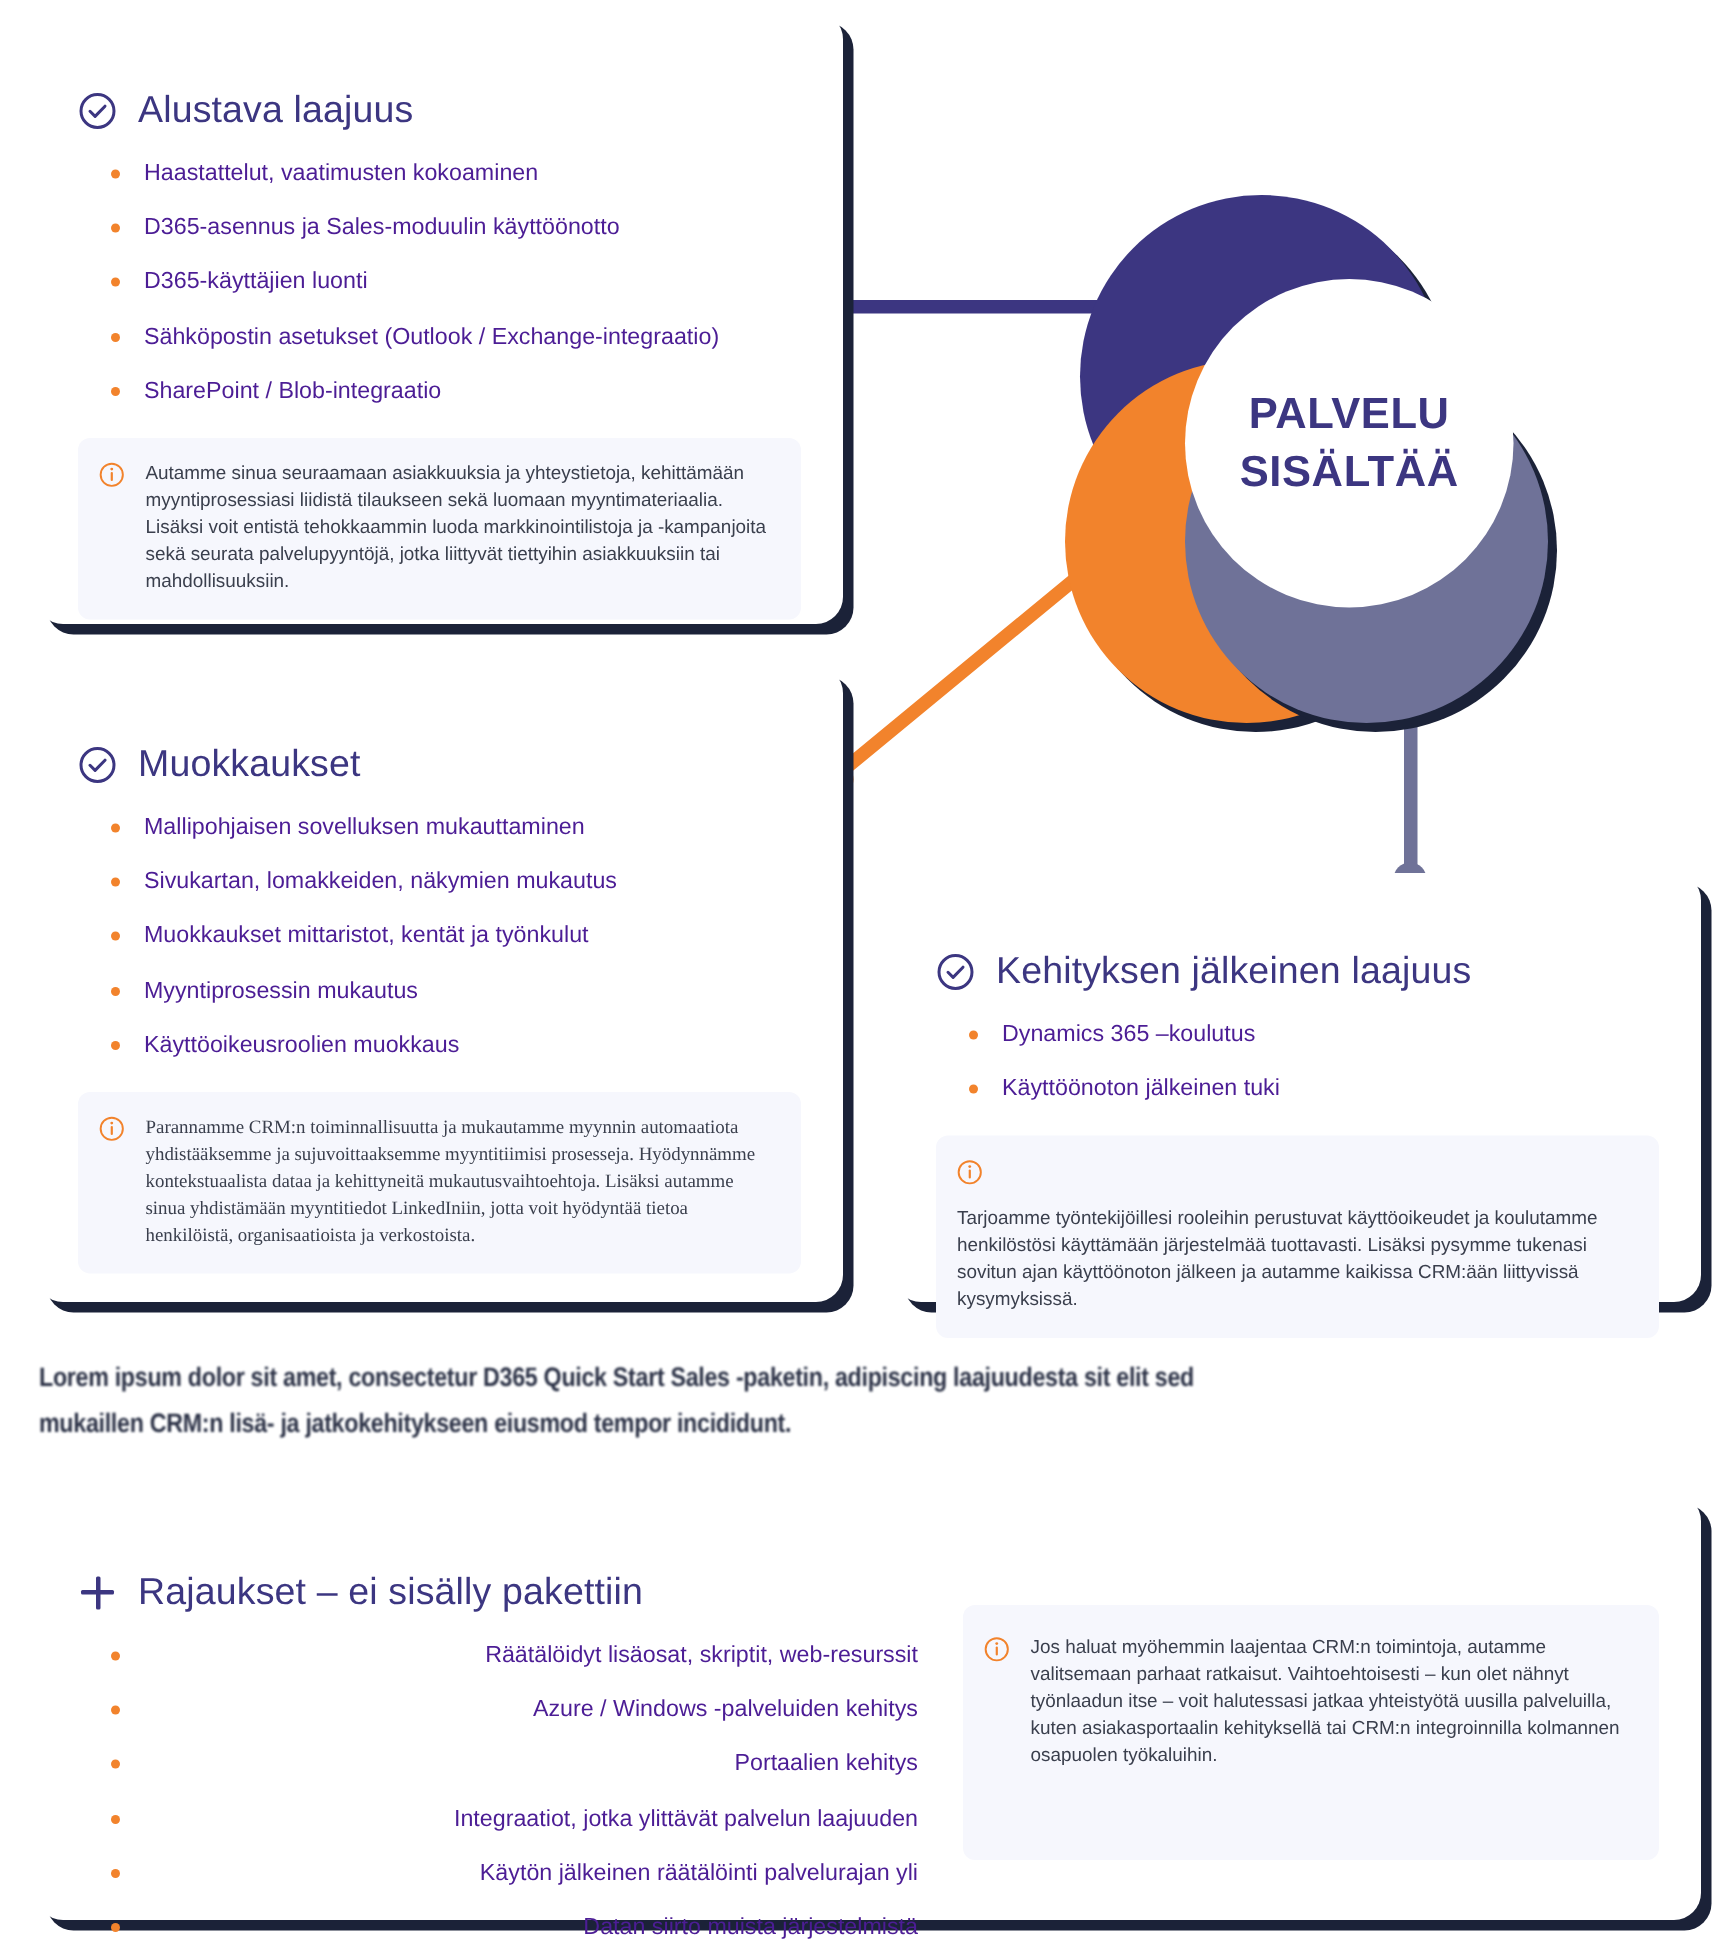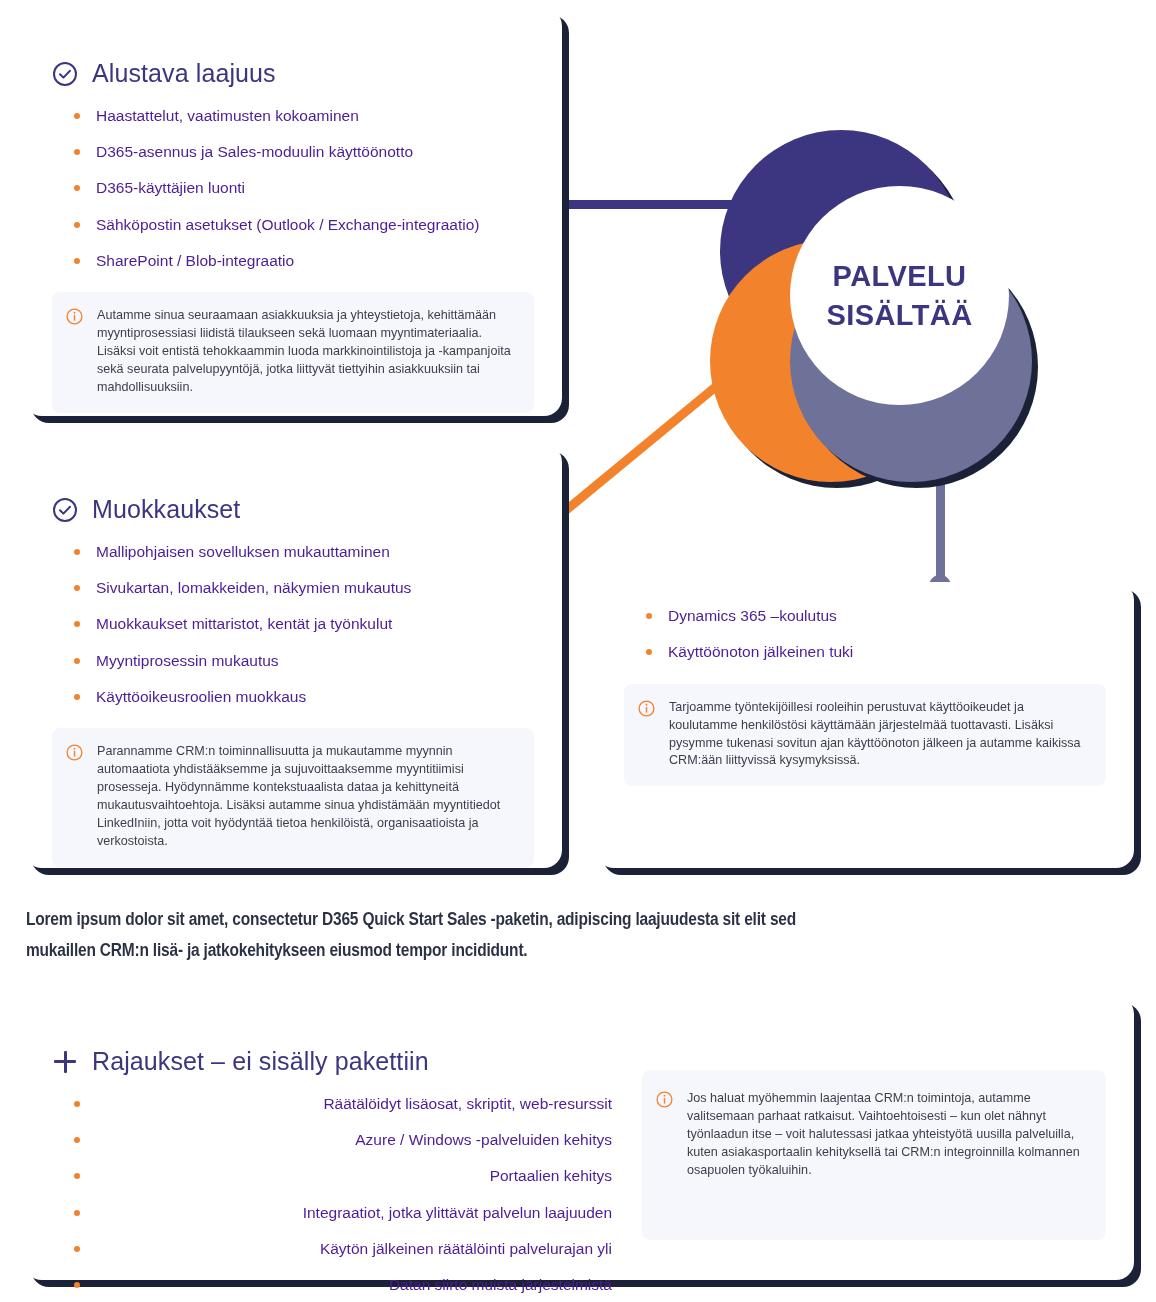--- a/index.html
+++ b/index.html
@@ -213,42 +213,51 @@
       </div>
 
       <ul class="bullets">
         <li><span class="dot"></span><span>Mallipohjaisen sovelluksen mukauttaminen</span></li>
         <li><span class="dot"></span><span>Sivukartan, lomakkeiden, näkymien mukautus</span></li>
         <li><span class="dot"></span><span>Muokkaukset mittaristot, kentät ja työnkulut</span></li>
         <li><span class="dot"></span><span>Myyntiprosessin mukautus</span></li>
         <li><span class="dot"></span><span>Käyttöoikeusroolien muokkaus</span></li>
       </ul>
 
-      <div class="note" style="margin-top:22px;">
+      <div class="note" style="margin-top:22px;font-family:Liberation Serif, serif;">
         <span class="note-icon">
           <svg viewBox="0 0 17 17" width="17" height="17" aria-hidden="true">
             <circle cx="8.5" cy="8.5" r="7.4" fill="none" stroke="#f2832c" stroke-width="1.3"></circle>
             <circle cx="8.5" cy="4.7" r="0.95" fill="#f2832c"></circle>
             <rect x="7.8" y="6.7" width="1.45" height="6" rx="0.7" fill="#f2832c"></rect>
           </svg>
         </span>
         <div class="note-text">Parannamme CRM:n toiminnallisuutta ja mukautamme myynnin automaatiota yhdistääksemme ja sujuvoittaaksemme myyntitiimisi prosesseja. Hyödynnämme kontekstuaalista dataa ja kehittyneitä mukautusvaihtoehtoja. Lisäksi autamme sinua yhdistämään myyntitiedot LinkedIniin, jotta voit hyödyntää tietoa henkilöistä, organisaatioista ja verkostoista.</div>
       </div>
     </div>
   </div>
 
   <div class="card" style="left:596px; top:582px; width:538px; height:286px;">
     <div class="card-inner">
+      <div class="card-head">
+        <span class="head-icon">
+          <svg viewBox="0 0 26 26" width="26" height="26" aria-hidden="true">
+            <circle cx="13" cy="13" r="11" fill="none" stroke="#3c3681" stroke-width="2"></circle>
+            <path d="M8 13.2 L11.4 16.6 L18 9.8" fill="none" stroke="#3c3681" stroke-width="2" stroke-linecap="round" stroke-linejoin="round"></path>
+          </svg>
+        </span>
+        <div class="card-title">Kehityksen jälkeinen laajuus</div>
+      </div>
 
       <ul class="bullets">
         <li><span class="dot"></span><span>Dynamics 365 –koulutus</span></li>
         <li><span class="dot"></span><span>Käyttöönoton jälkeinen tuki</span></li>
       </ul>
 
-      <div class="note" style="margin-top:22px;">
+      <div class="note" style="margin-top:22px;flex-direction:column;">
         <span class="note-icon">
           <svg viewBox="0 0 17 17" width="17" height="17" aria-hidden="true">
             <circle cx="8.5" cy="8.5" r="7.4" fill="none" stroke="#f2832c" stroke-width="1.3"></circle>
             <circle cx="8.5" cy="4.7" r="0.95" fill="#f2832c"></circle>
             <rect x="7.8" y="6.7" width="1.45" height="6" rx="0.7" fill="#f2832c"></rect>
           </svg>
         </span>
         <div class="note-text">Tarjoamme työntekijöillesi rooleihin perustuvat käyttöoikeudet ja koulutamme henkilöstösi käyttämään järjestelmää tuottavasti. Lisäksi pysymme tukenasi sovitun ajan käyttöönoton jälkeen ja autamme kaikissa CRM:ään liittyvissä kysymyksissä.</div>
       </div>
     </div>

